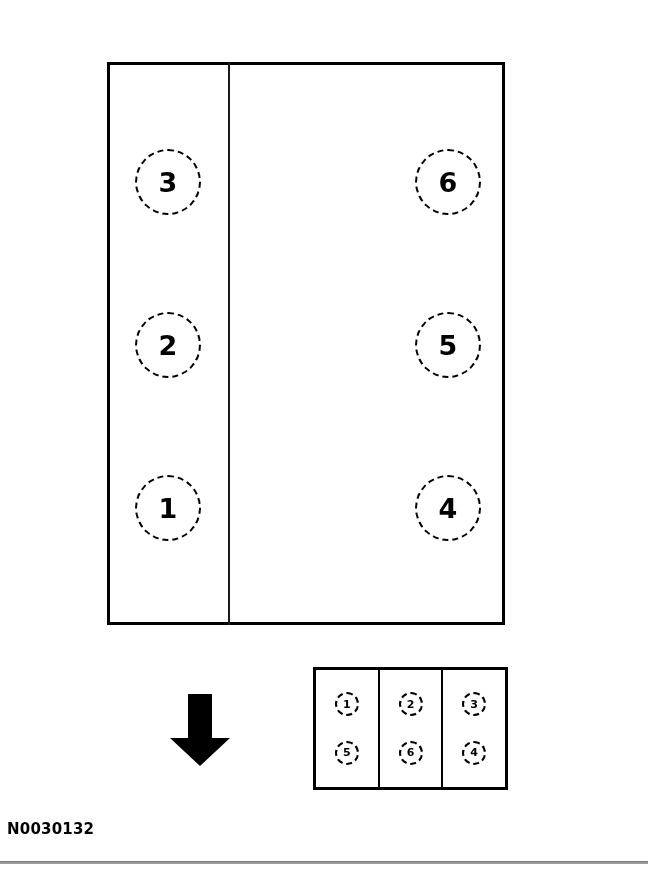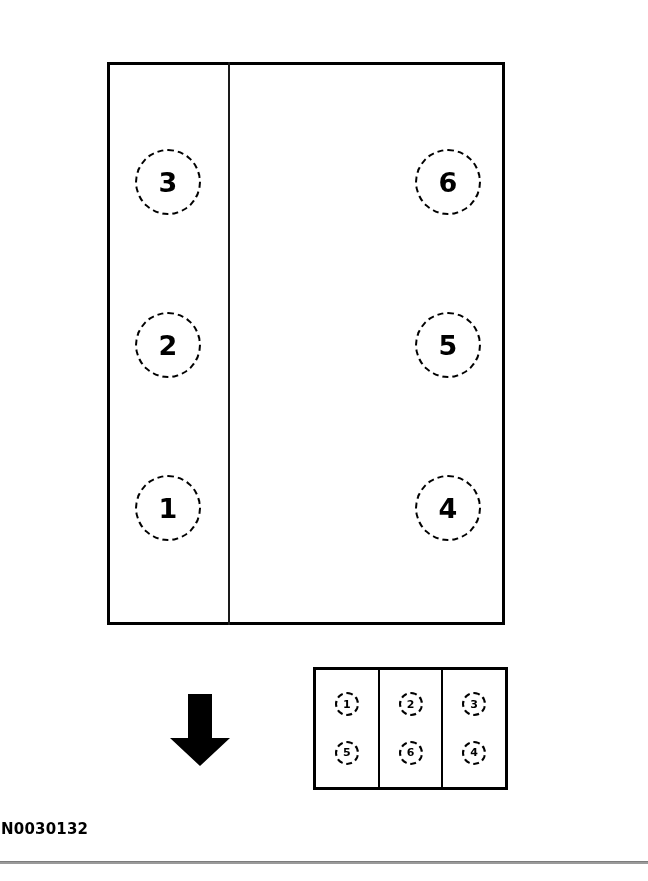--- a/index.html
+++ b/index.html
@@ -112,21 +112,21 @@
     font-family: "DejaVu Sans", sans-serif;
     font-size: 11px;
     font-weight: bold;
     color: #000000;
     line-height: 1;
   }
 
   
   .figure-id {
     position: absolute;
-    left: 1px;
+    left: 7px;
     top: 820px;
     font-family: "DejaVu Sans", sans-serif;
     font-size: 15px;
     font-weight: bold;
     color: #000000;
     letter-spacing: 0.2px;
     text-align: center;
   }
   .bottom-rule {
     position: absolute;

